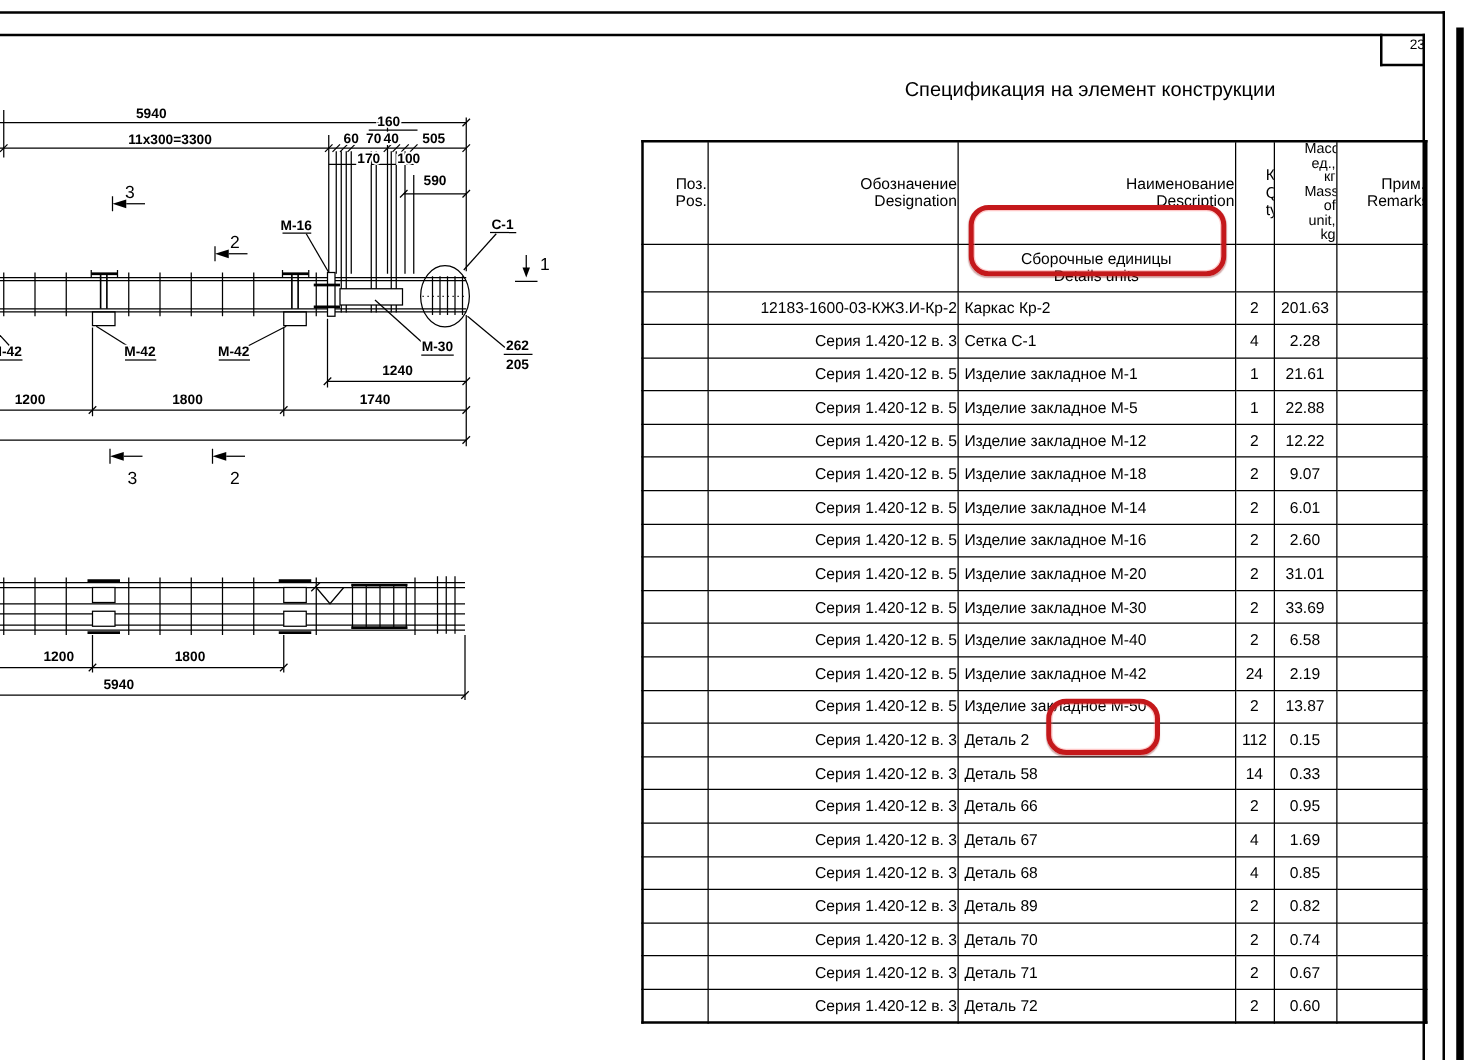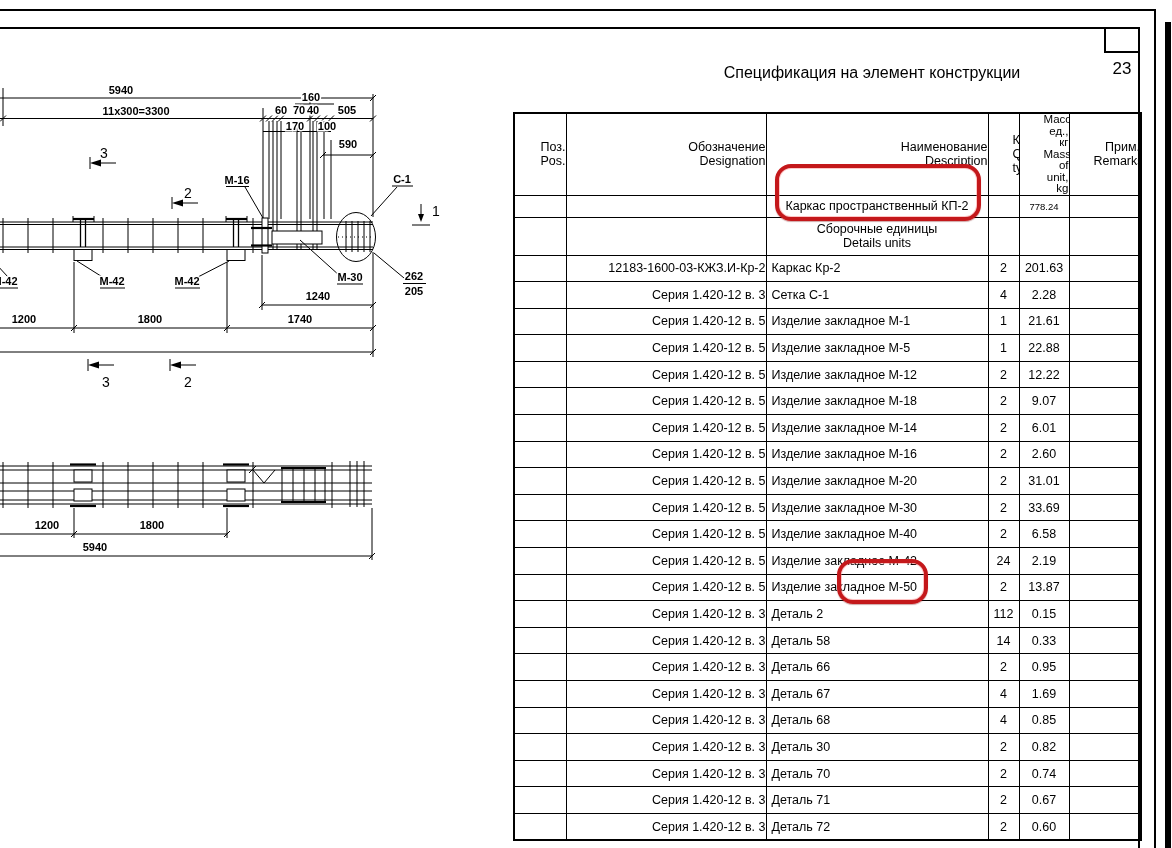--- a/index.html
+++ b/index.html
@@ -1,20 +1,20 @@
 <!DOCTYPE html>
 <html><head>
 <meta charset="utf-8">
 <style>
   html,body{margin:0;padding:0;background:#fff;}
   #page{position:relative;width:1172px;height:848px;background:#fff;overflow:hidden;
         font-family:"Liberation Sans",sans-serif;color:#000;}
   .hline,.vline{position:absolute;background:#000;}
-  #pagenum{position:absolute;left:1104px;top:30px;width:36px;text-align:center;
-           font-size:17px;margin-top:29px;}
+  #pagenum{position:absolute;left:1104px;top:30px;width:36px;text-align:right;
+           font-size:11px;}
   #title{position:absolute;left:572px;top:63px;width:600px;text-align:center;line-height:19px;}
   #title .t1{font-size:16px;}
   #title .t2{font-size:15.5px;}
   #spec{position:absolute;left:513px;top:112px;}
   table{border-collapse:collapse;table-layout:fixed;width:627px;}
   td,th{border:1px solid #000;padding:0;margin:0;overflow:hidden;font-weight:normal;
         font-size:12.5px;vertical-align:middle;}
   table{border:2px solid #000;}
   thead td{text-align:right;line-height:14px;height:49px;padding-left:24px;}
   td.c-mass-h{font-size:11.5px;line-height:11.5px;}
@@ -88,28 +88,20 @@
               <div>Mass of</div>
               <div>unit, kg</div>
             </td>
           <td id="h-rem">
               <div>Прим.</div>
               <div>Remarks</div>
             </td>
         </tr>
       </thead>
       <tbody id="tbody">
-          <tr style="height: 22px;">
-            <td></td>
-            <td></td>
-            <td class="ctr">Каркас пространственный КП-2</td>
-            <td></td>
-            <td class="ctr small-mass">778.24</td>
-            <td></td>
-          </tr>
           <tr style="height: 38px;">
             <td></td>
             <td></td>
             <td class="ctr" style="line-height: 14.5px;">
               <div class="grp-ru">Сборочные единицы</div>
               <div>Details units</div>
             </td>
             <td></td>
             <td></td>
             <td></td>
@@ -254,21 +246,21 @@
             <td></td>
             <td class="lft">Серия 1.420-12 в. 3</td>
             <td class="nme">Деталь 68</td>
             <td class="ctr">4</td>
             <td class="ctr">0.85</td>
             <td></td>
           </tr>
           <tr style="height: 26.6px;">
             <td></td>
             <td class="lft">Серия 1.420-12 в. 3</td>
-            <td class="nme">Деталь 30</td>
+            <td class="nme">Деталь 89</td>
             <td class="ctr">2</td>
             <td class="ctr">0.82</td>
             <td></td>
           </tr>
           <tr style="height: 26.6px;">
             <td></td>
             <td class="lft">Серия 1.420-12 в. 3</td>
             <td class="nme">Деталь 70</td>
             <td class="ctr">2</td>
             <td class="ctr">0.74</td>

